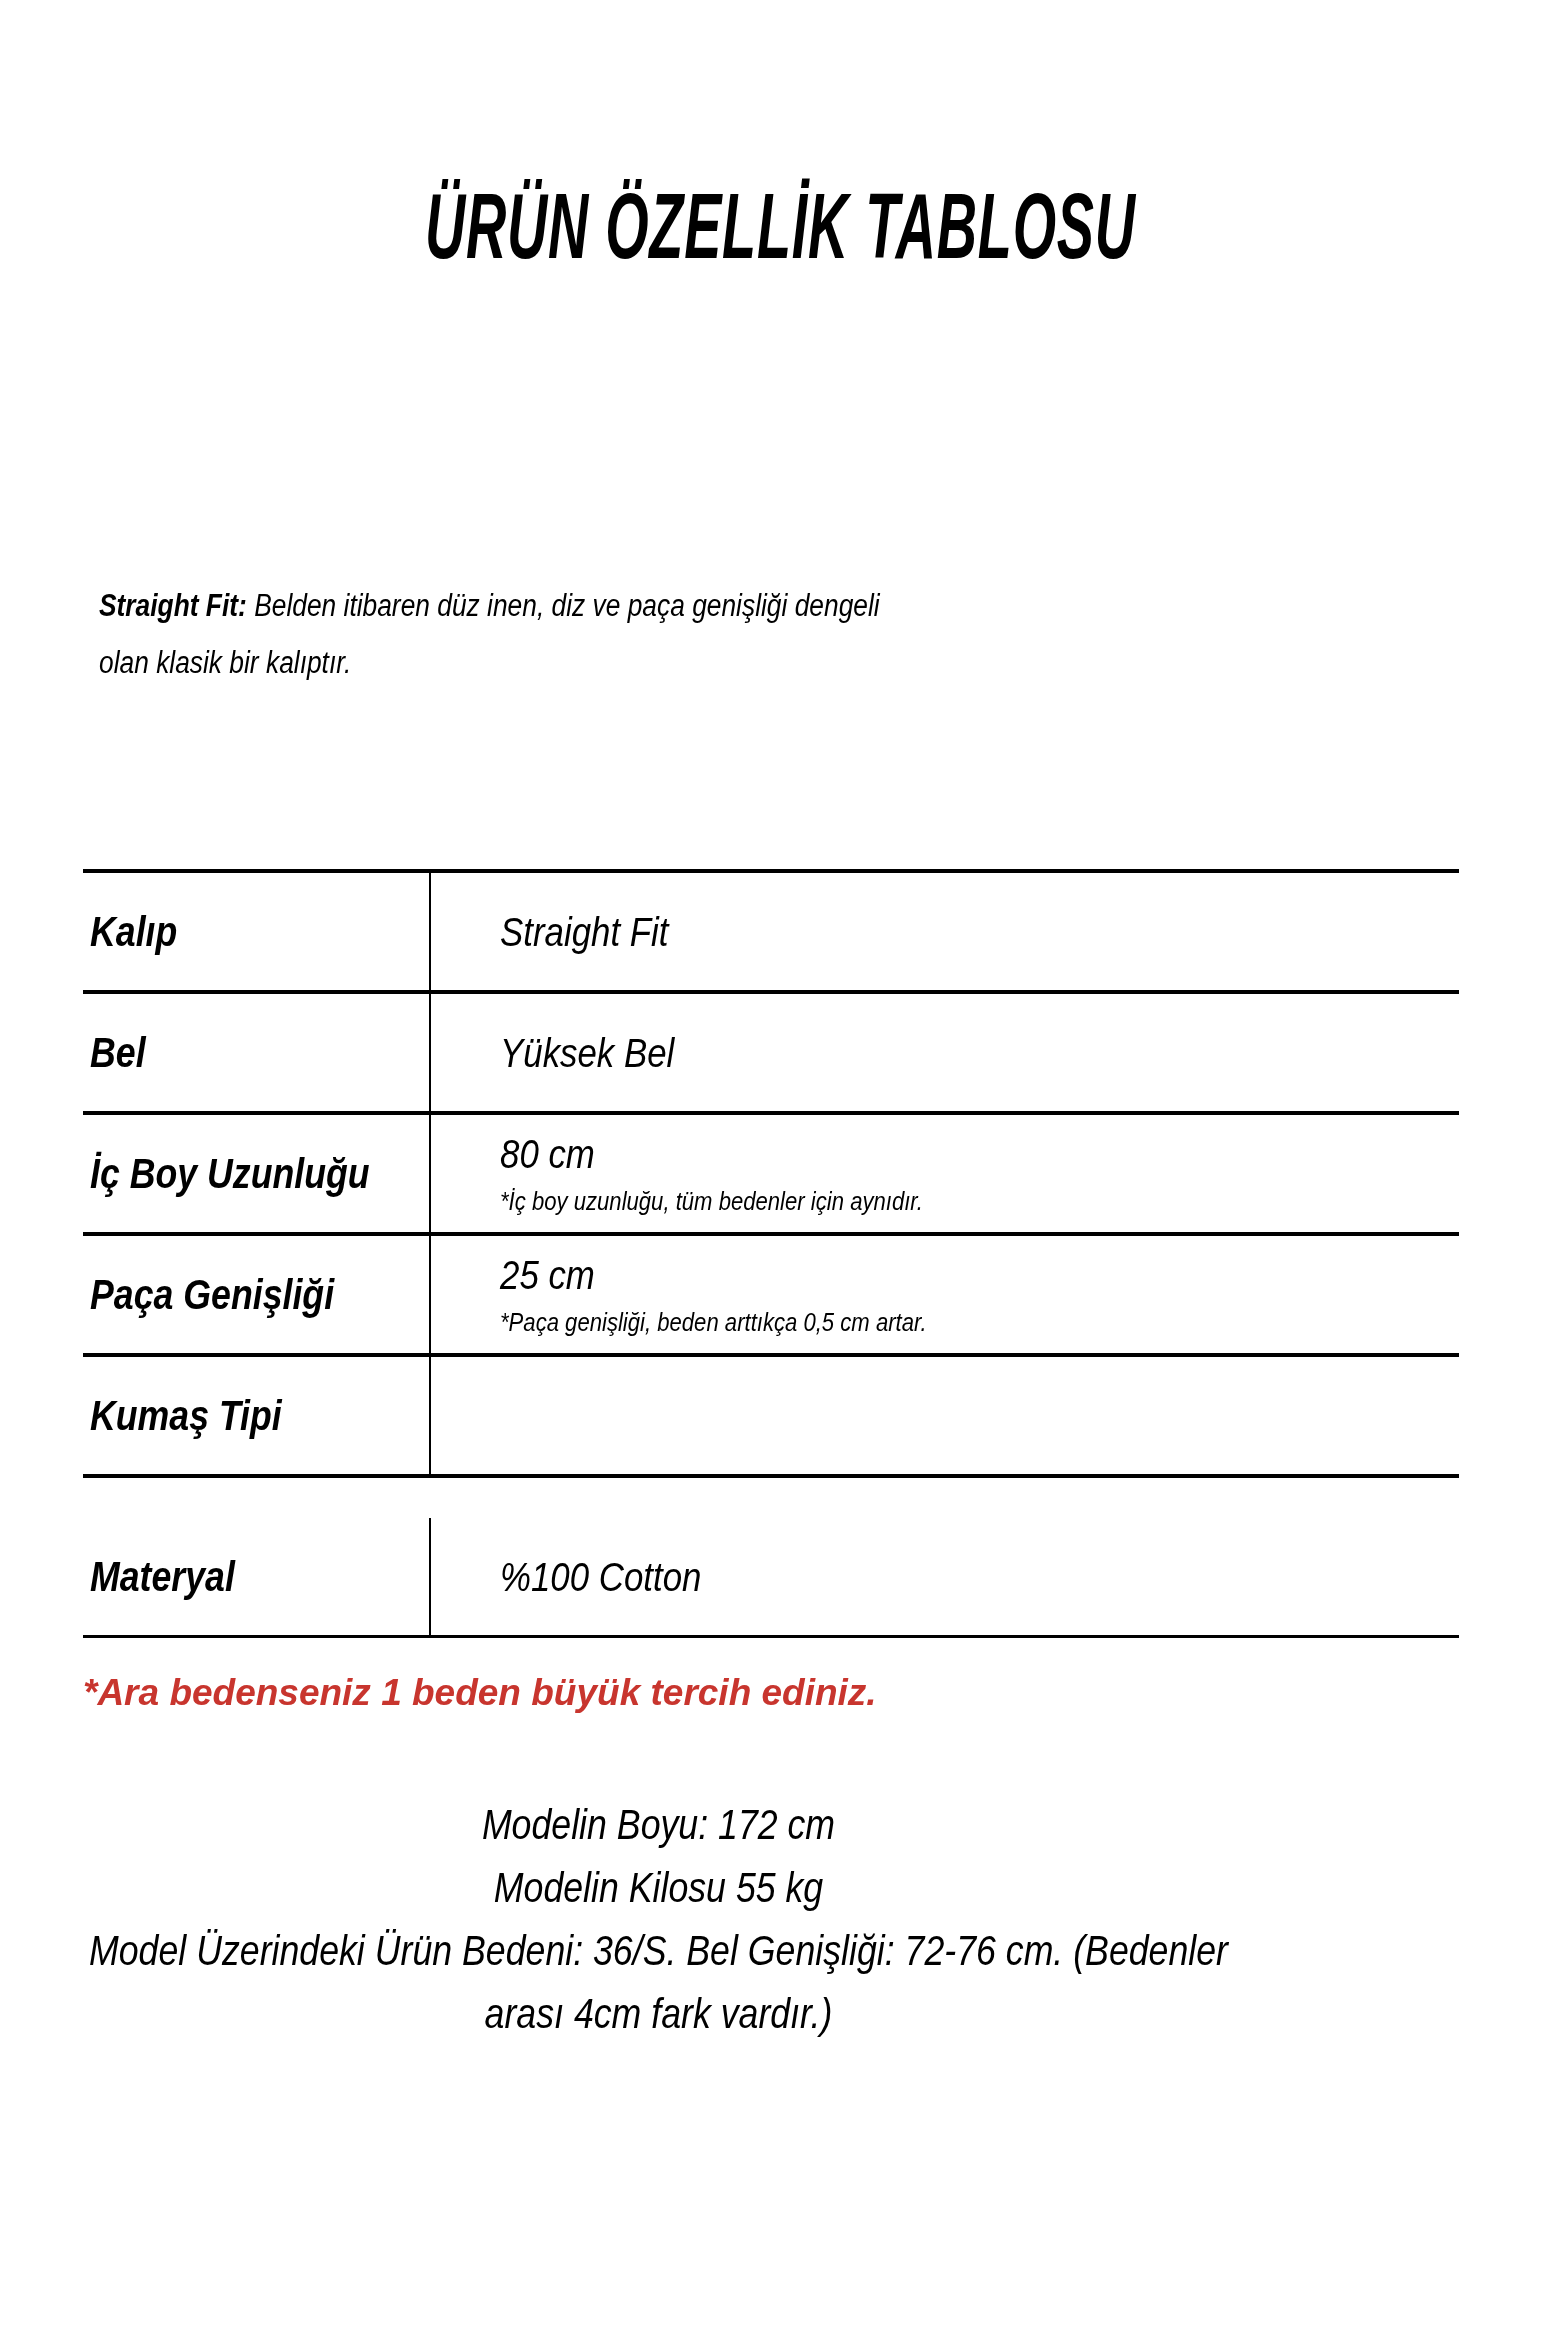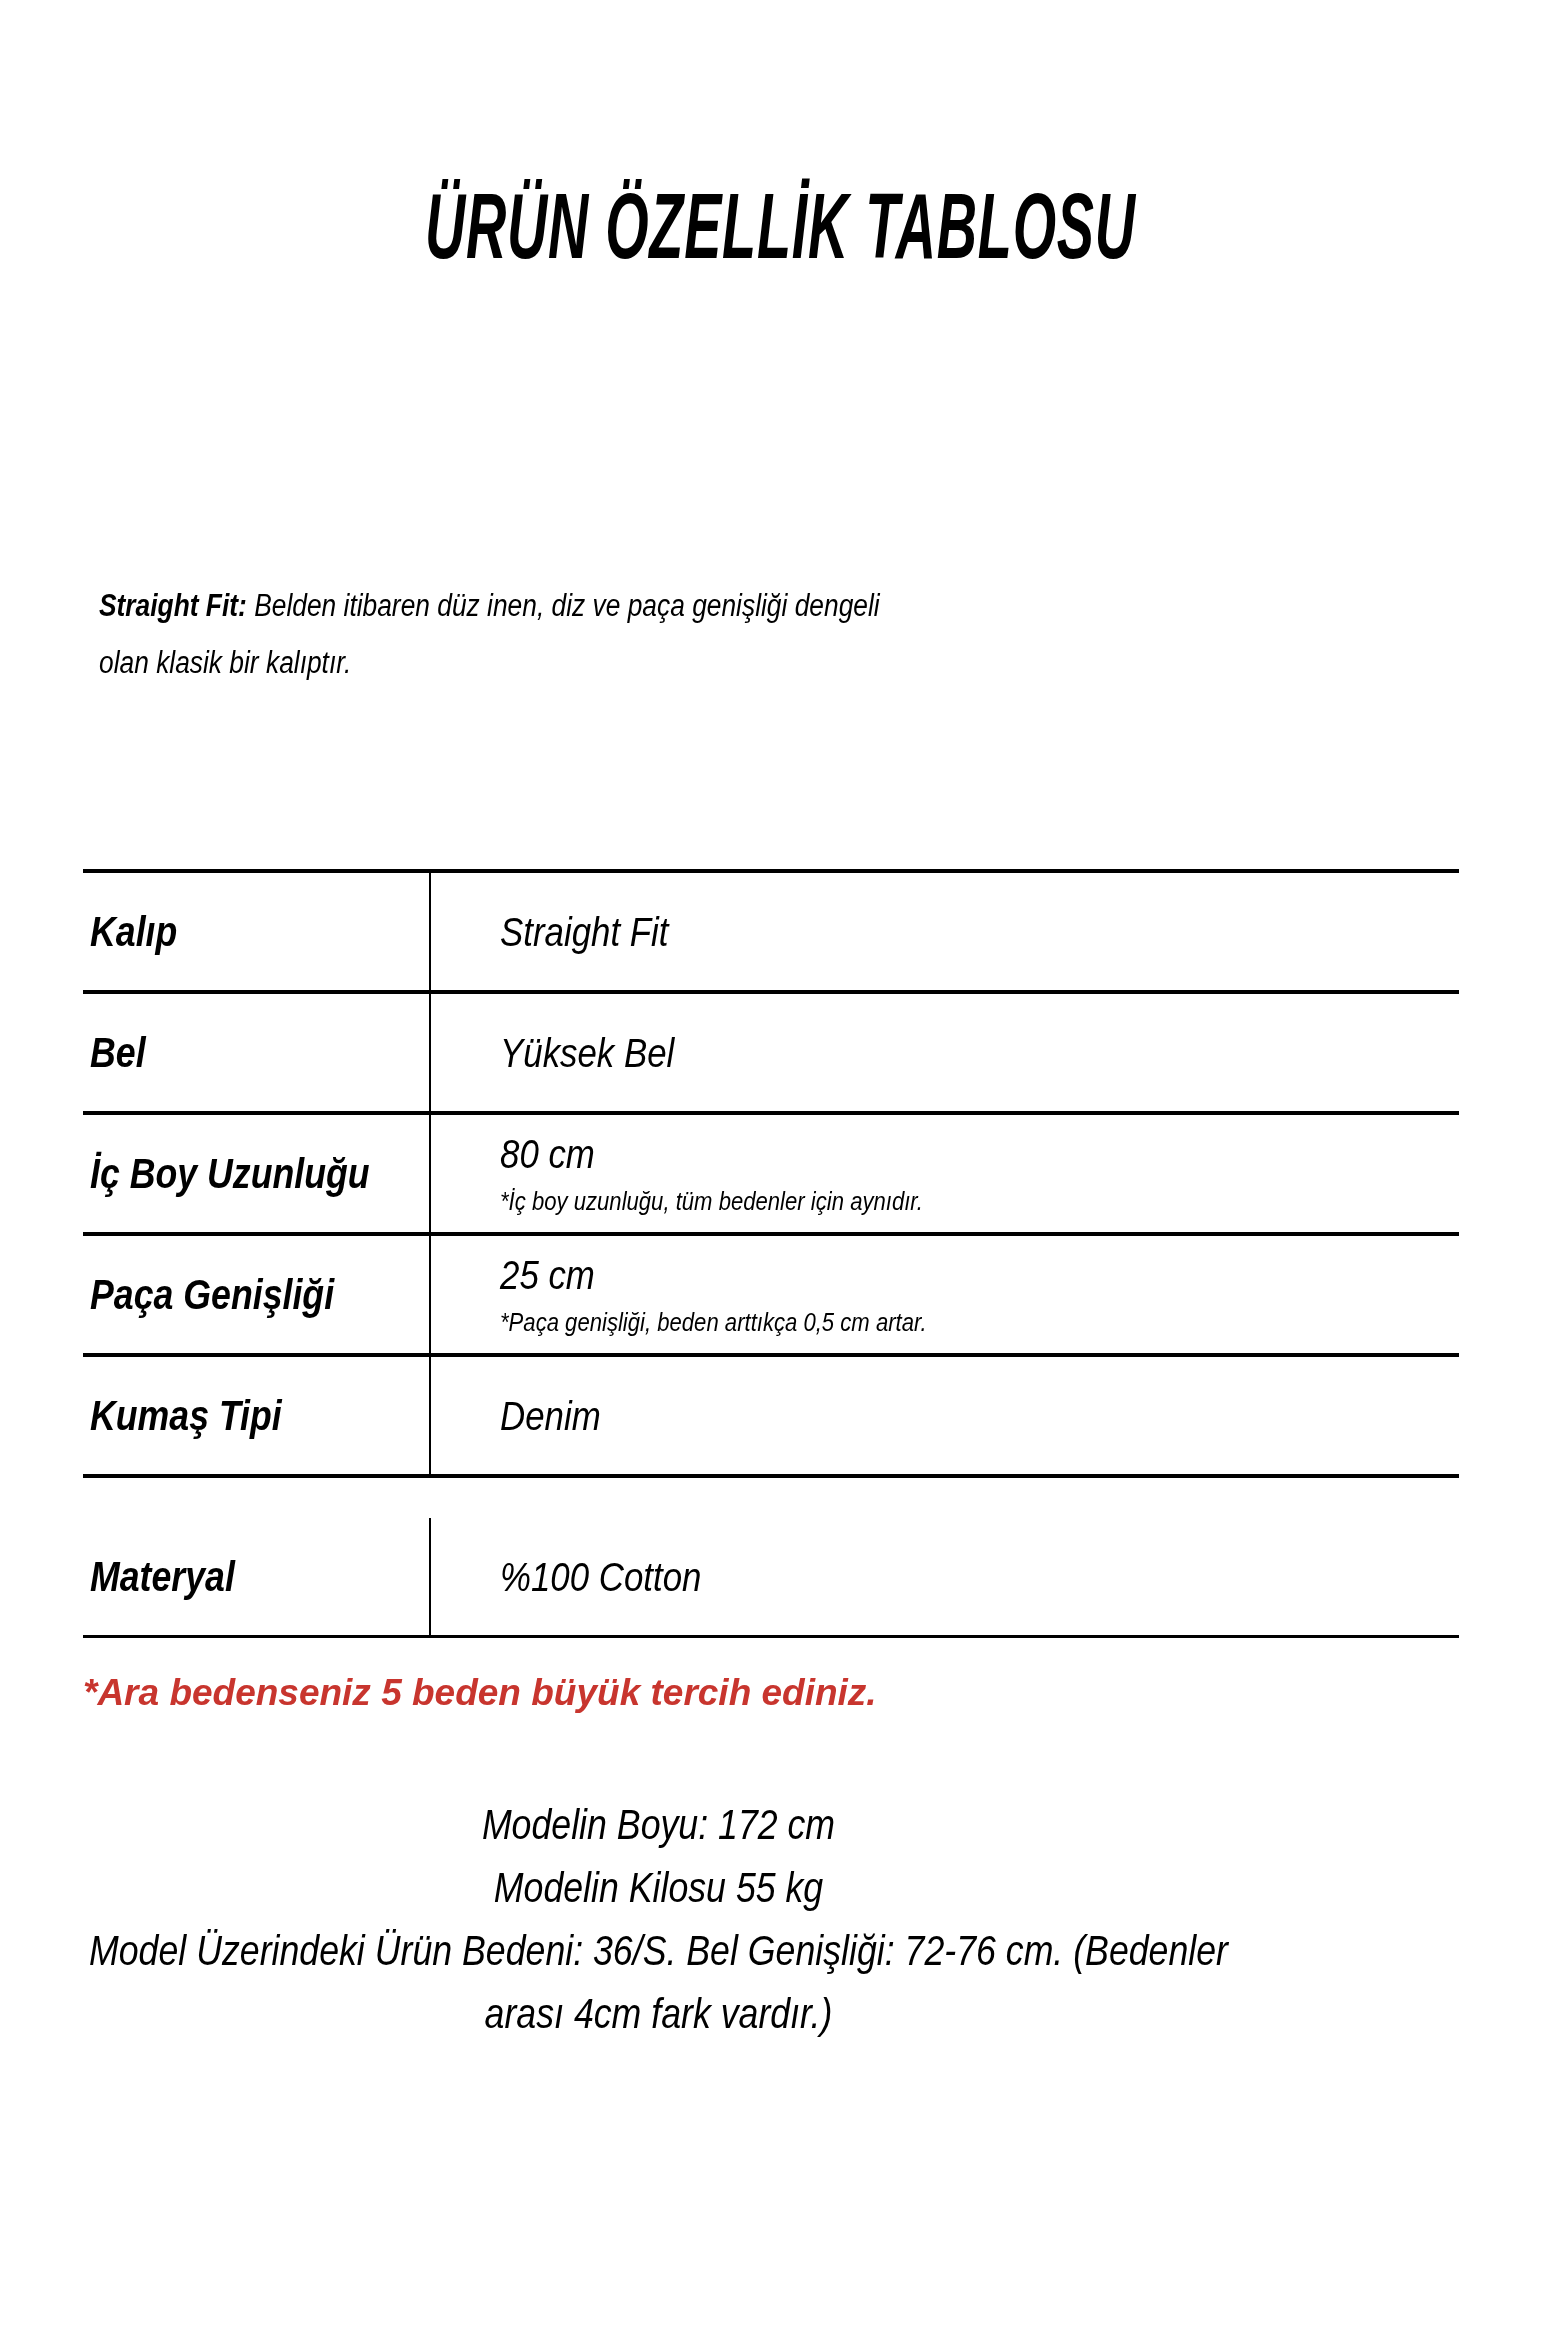--- a/index.html
+++ b/index.html
@@ -172,39 +172,35 @@
       <div class="cell-value">
         <span class="value-main squeeze">25 cm</span>
         <span class="value-note squeeze">*Paça genişliği, beden arttıkça 0,5 cm artar.</span>
       </div>
     </div>
 
     <div class="spec-row">
       <div class="cell-label">
           <span class="squeeze">Kumaş Tipi</span>
         </div>
-      <div class="cell-value">
-        <span class="value-main squeeze">Denim</span>
-
-      </div>
     </div>
 
     <div class="spec-row">
       <div class="cell-label">
           <span class="squeeze">Materyal</span>
         </div>
       <div class="cell-value">
         <span class="value-main squeeze">%100 Cotton</span>
 
       </div>
     </div>
 
   </div>
 
-  <div class="size-warning" style="color: rgb(200, 53, 46);">*Ara bedenseniz 5 beden büyük tercih ediniz.</div>
+  <div class="size-warning" style="color: rgb(200, 53, 46);">*Ara bedenseniz 1 beden büyük tercih ediniz.</div>
 
   <div class="model-info">
     <div class="model-info-line">Modelin Boyu: 172 cm</div>
     <div class="model-info-line">Modelin Kilosu 55 kg</div>
     <div class="model-info-line">Model Üzerindeki Ürün Bedeni: 36/S. Bel Genişliği: 72-76 cm. (Bedenler</div>
     <div class="model-info-line">arası 4cm fark vardır.)</div>
   </div>
 
 </div>
 

